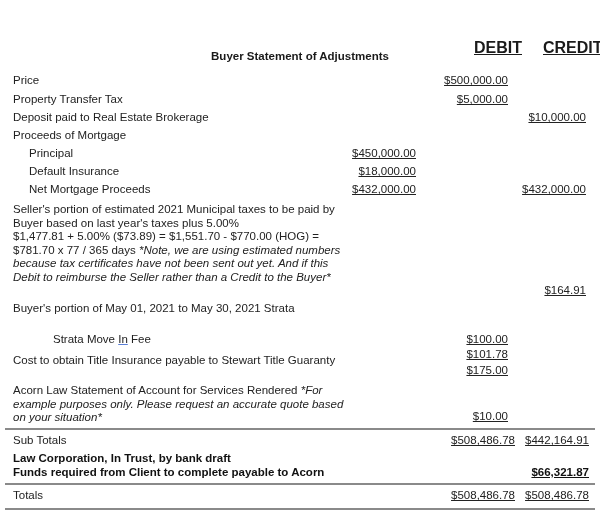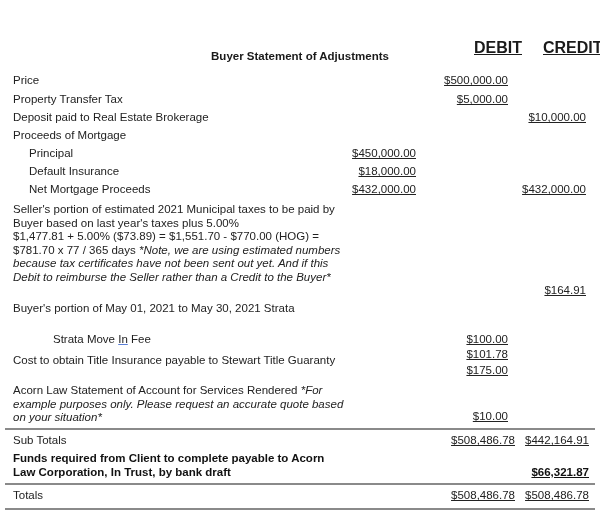--- a/index.html
+++ b/index.html
@@ -113,22 +113,22 @@
 <div class="rule" style="top:428px;"></div>
 
 <div class="row" style="top:434px;">
   <span class="lbl">Sub Totals</span>
   <span class="amt c-deb" style="right:85px;">$508,486.78</span>
   <span class="amt c-cred" style="right:11px;">$442,164.91</span>
 </div>
 
 <div class="row bold" style="top:452px;">
   <div class="lbl">
+    <div>Law Corporation, In Trust, by bank draft</div>
     <div>Funds required from Client to complete payable to Acorn</div>
-    <div>Law Corporation, In Trust, by bank draft</div>
   </div>
   <span class="amt c-cred" style="top:14px; right:11px;">$66,321.87</span>
 </div>
 
 <div class="rule" style="top:483px;"></div>
 
 <div class="row" style="top:489px;">
   <span class="lbl">Totals</span>
   <span class="amt c-deb" style="right:85px;">$508,486.78</span>
   <span class="amt c-cred" style="right:11px;">$508,486.78</span>

